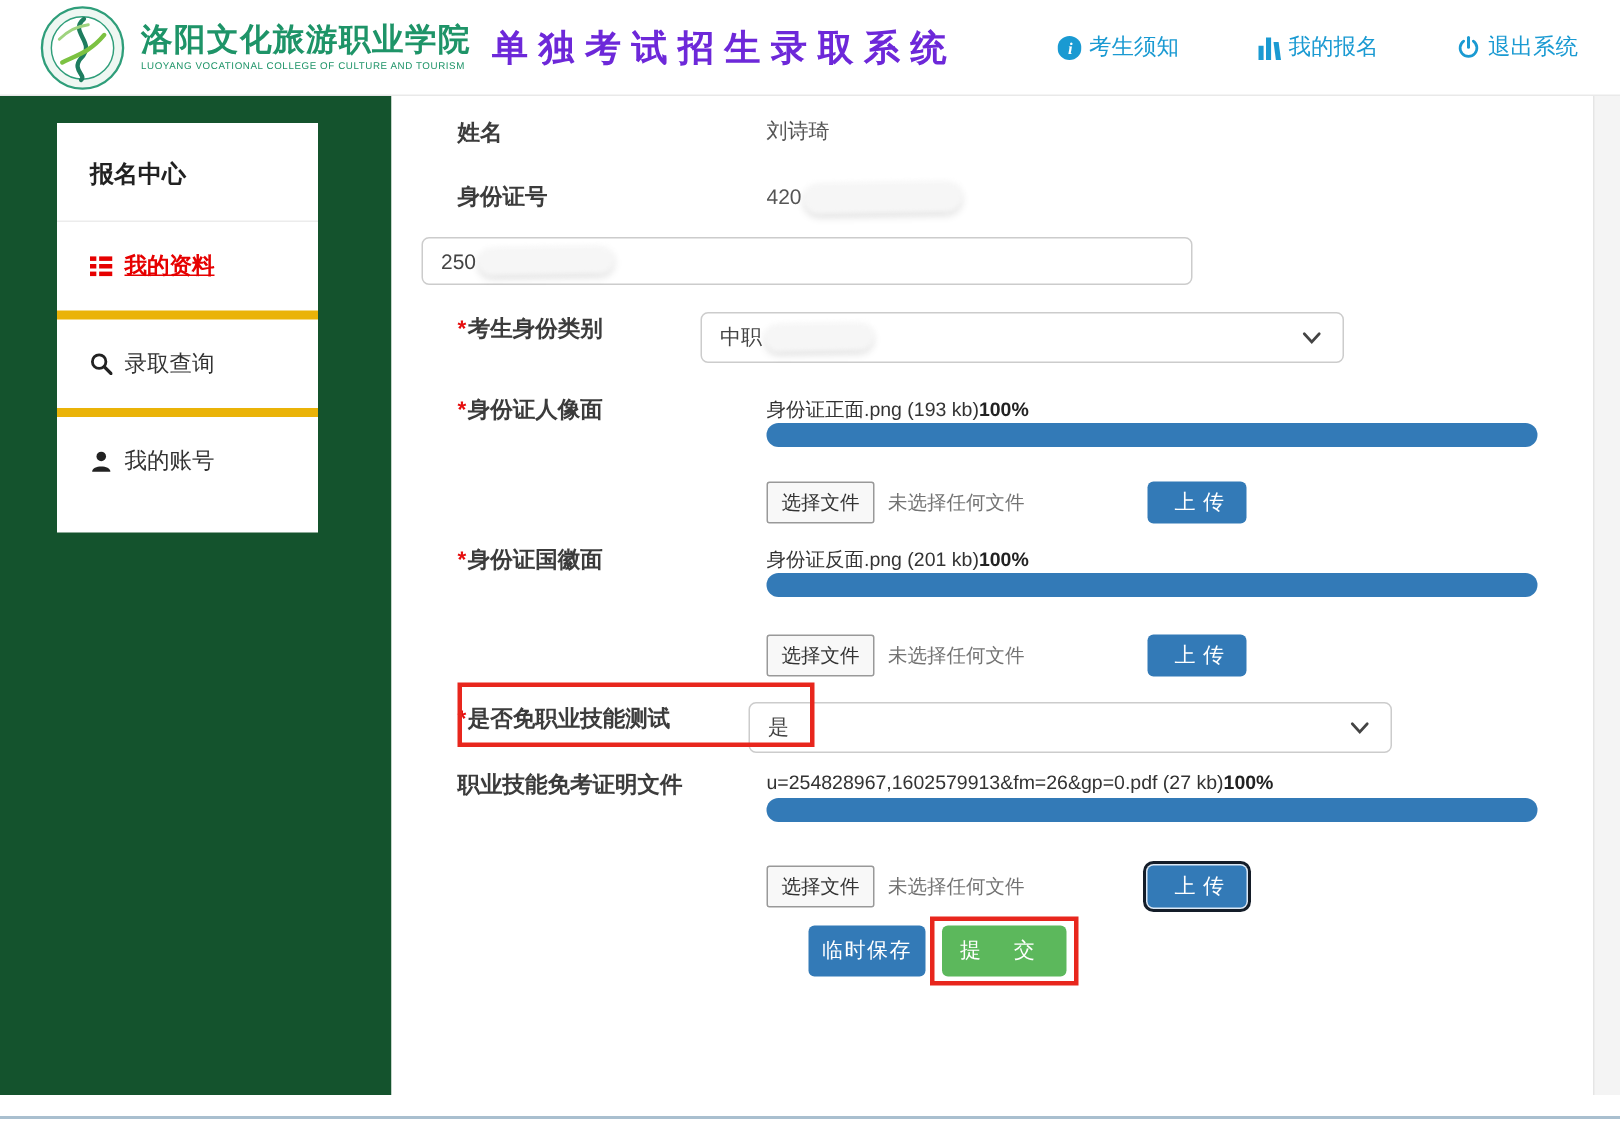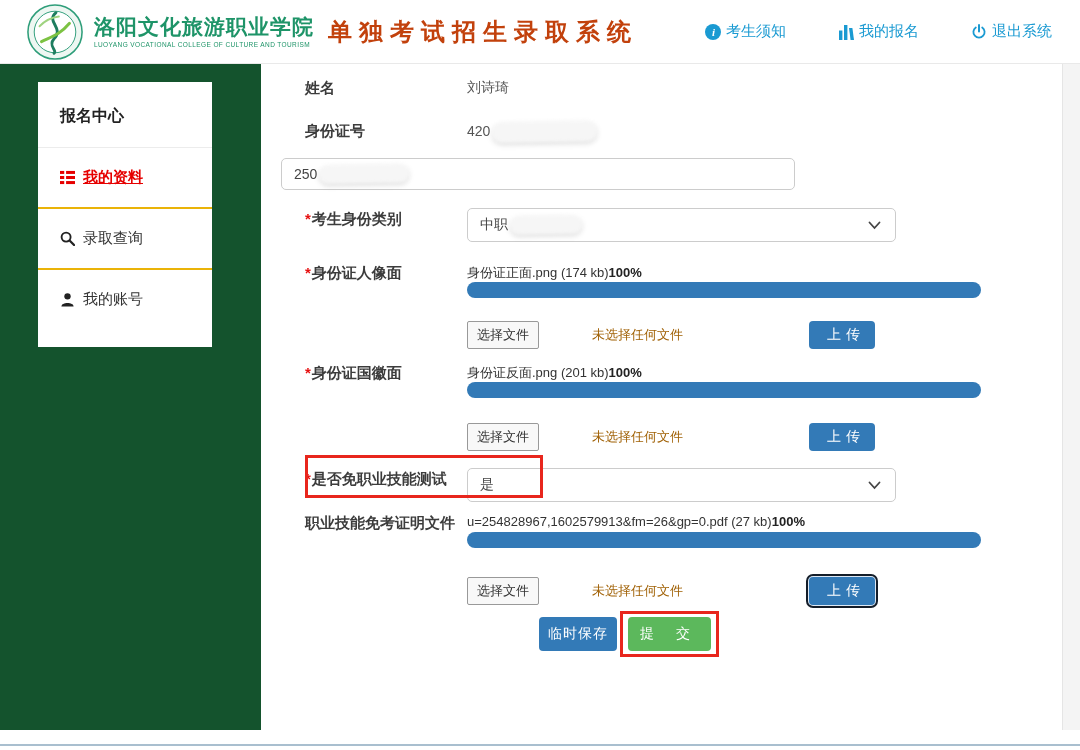--- a/index.html
+++ b/index.html
@@ -13,86 +13,86 @@
 
   
   .header {
     height:64px; display:flex; align-items:center;
     background:#fff; border-bottom:1px solid #e9e9e9;
   }
   .logo { margin-left:26px; width:58px; height:58px; flex:none; }
   .college { margin-left:10px; line-height:1.1; }
   .college-name { font-size:21px; font-weight:bold; color:#1e9468; letter-spacing:1px; }
   .college-en { font-size:6.5px; color:#1e9468; letter-spacing:0.4px; margin-top:3px; }
-  .sys-title { margin-left:14px; font-size:24px; font-weight:bold; color:#c2410c; letter-spacing:7px; }
+  .sys-title { margin-left:14px; font-size:24px; font-weight:bold; color:#6d28d9; letter-spacing:7px; }
   .hnav { margin-left:auto; margin-right:28px; display:flex; align-items:center; gap:52px; }
   .hnav-item { display:flex; align-items:center; gap:5px; color:#1a9ad2; font-size:15px; cursor:pointer; }
   .hnav-item svg { display:block; }
 
   
   .layout { display:flex; height:666px; position:relative; }
   .left-col { width:261px; background:#14532d; flex:none; }
   .sidebar-card { width:174px; margin:18px 0 0 38px; background:#fff; }
   .sb-title { padding:24px 0 20px 22px; font-size:16px; font-weight:bold; color:#222; border-bottom:1px solid #ececec; }
-  .sb-item { padding:20px 0 20px 22px; border-bottom:2px solid #eab308; font-size:15px; color:#333;
+  .sb-item { padding:20px 0 20px 22px; border-bottom:6px solid #eab308; font-size:15px; color:#333;
              display:flex; align-items:center; gap:8px; cursor:pointer; }
   .sb-item:last-child { border-bottom:none; padding-bottom:38px; }
   .sb-item.active { color:#e60000; font-weight:bold; }
   .sb-item.active .sb-label { text-decoration:underline; }
   .sb-item svg { display:block; flex:none; }
 
   .main { flex:1; background:#fff; padding:13px 0 0 20px; position:relative; }
   .scroll-col { width:18px; flex:none; background:#f4f4f4; border-left:1px solid #e5e5e5; }
 
   
   .frow { display:flex; position:relative; }
   .flabel { width:186px; padding-left:24px; flex:none; font-size:15px; font-weight:bold; color:#3c3c3c; padding-top:2px; }
   .req { color:#e60f0f; margin-right:1px; font-weight:bold; }
-  .fvalue { width:514px; font-size:14px; color:#555; padding-top:2px; }
+  .fvalue { width:514px; font-size:14px; color:#555; padding-top:2px;margin-left:44px; }
 
   .r-text { height:20px; margin-bottom:23px; }
   .r-text2 { height:20px; margin-bottom:24px; }
   .r-text3 { height:20px; margin-bottom:18px; }
 
   .tinput {
     width:514px; height:32px; border:1px solid #ccc; border-radius:5px;
     display:flex; align-items:center; padding-left:12px; font-size:14px; color:#444; background:#fff;
   }
   .r-input { margin-bottom:18px; }
   .tselect {
     width:429px; height:34px; border:1px solid #ccc; border-radius:5px;
     display:flex; align-items:center; padding:0 14px 0 12px; font-size:14px; color:#444; background:#fff;
   }
   .tselect .chev { margin-left:auto; }
   .r-select1 { margin-bottom:20px; }
-  .r-skill { margin-bottom:10px; }
+  .r-skill { margin-bottom:10px;gap:32px; }
 
   .blur-patch {
     display:inline-block; vertical-align:middle; height:20px; margin-left:2px;
     background:#f6f6f6; border-radius:10px;
     box-shadow:0 2px 5px rgba(0,0,0,0.15);
     filter:blur(1.5px); transform:rotate(-1deg);
   }
   .bp-id { width:105px; }
   .bp-exam { width:90px; height:18px; }
   .bp-cat { width:72px; height:18px; }
 
   .upblock { margin-bottom:13px; }
   .upblock2 { margin-bottom:17px; }
   .up-filename { height:18px; font-size:13px; color:#333; }
   .up-filename b { color:#222; }
   .progress { width:514px; height:16px; background:#337ab7; border-radius:8px; }
-  .file-row { margin-top:22px; height:29px; display:flex; align-items:center;gap:44px; }
+  .file-row { margin-top:22px; height:29px; display:flex; align-items:center; }
   .file-row2 { margin-top:24px; }
   .file-row3 { margin-top:28px; }
   .file-btn {
     background:#f8f8f8; border:1px solid #999; border-radius:2px;
     font-size:13px; color:#333; padding:4px 9px; font-family:"Liberation Sans", sans-serif; cursor:pointer;
   }
-  .no-file { margin-left:9px; font-size:13px; color:#a16207; }
+  .no-file { margin-left:9px; font-size:13px; color:#737373; }
   .upload-btn {
     margin-left:82px; background:#337ab7; color:#fff; border:none; border-radius:4px;
     font-size:14px; letter-spacing:5px; padding:5px 10px 5px 18px; cursor:pointer;
     font-family:"Liberation Sans", sans-serif;
   }
   .upload-focus {
     box-shadow:0 0 0 1px #dce8f5, 0 0 0 3px #141d29;
   }
   .note { width:524px; margin-top:1px; font-size:14px; line-height:21px; color:#e52b2b; }
 
@@ -225,21 +225,21 @@
             <span class="blur-patch bp-cat"></span>
           <svg class="chev" width="13" height="9" viewBox="0 0 13 9">
             <path d="M1.5 1.5 L6.5 7 L11.5 1.5" stroke="#444" stroke-width="1.8" fill="none" stroke-linecap="round"></path>
           </svg>
         </div>
       </div>
 
       <div class="frow upblock">
         <div class="flabel"><span class="req">*</span><span>身份证人像面</span></div>
         <div class="fvalue">
-          <div class="up-filename"><span>身份证正面.png (174 kb)</span><b>100%</b></div>
+          <div class="up-filename"><span>身份证正面.png (193 kb)</span><b>100%</b></div>
           <div class="progress"></div>
           <div class="file-row">
             <button class="file-btn">选择文件</button>
             <span class="no-file">未选择任何文件</span>
             <button class="upload-btn">上传</button>
           </div>
         </div>
       </div>
 
       <div class="frow upblock2">

